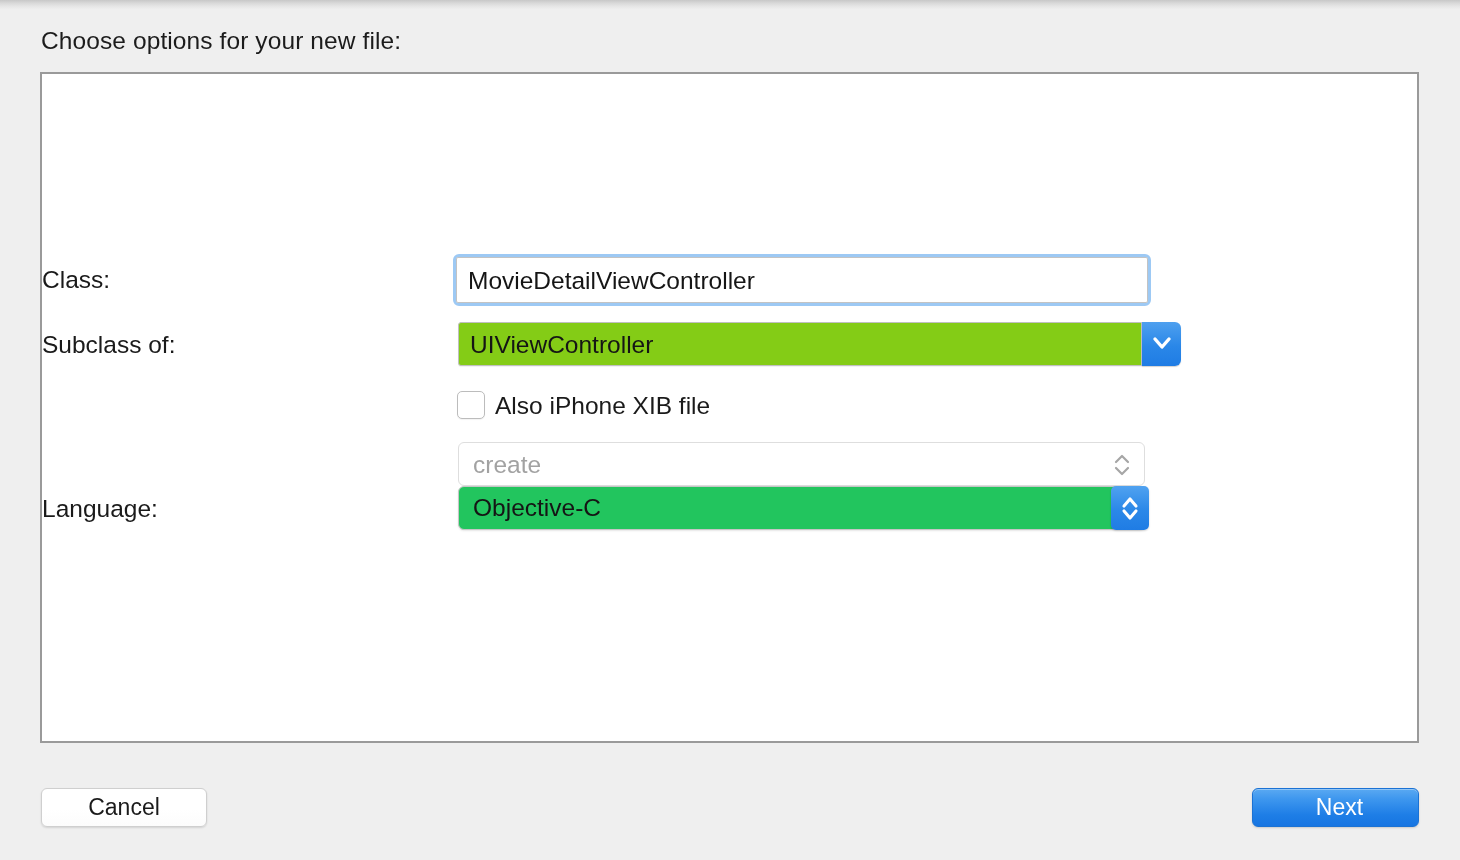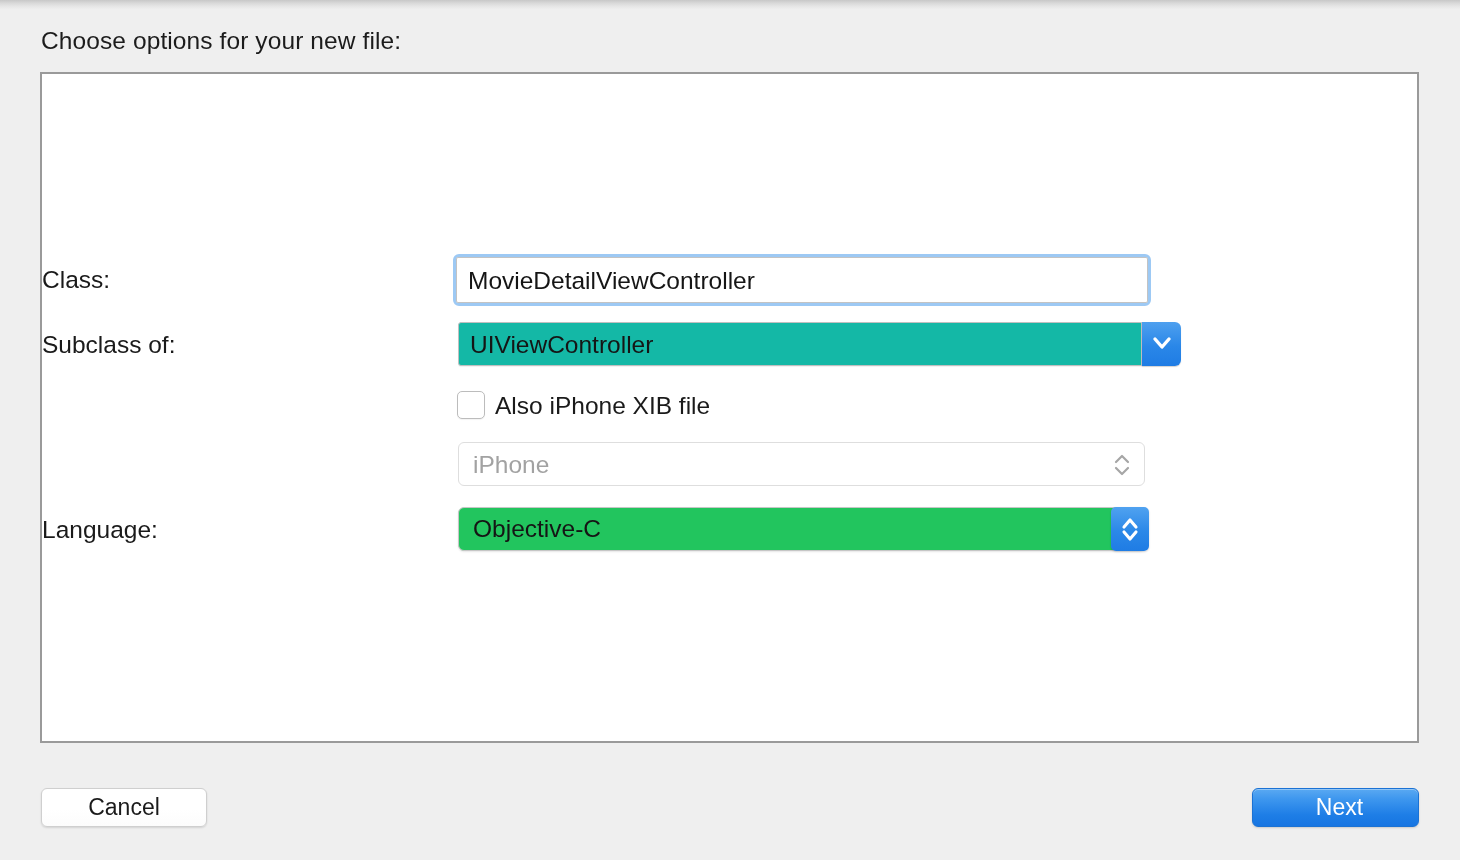--- a/index.html
+++ b/index.html
@@ -68,21 +68,21 @@
   .row {
     position: absolute;
     left: 0;
     width: 1379px;
     height: 46px;
   }
   .row-class     { top: 183px; }
   .row-subclass  { top: 248px; }
   .row-checkbox  { top: 310px; }
   .row-device    { top: 368px; }
-  .row-language  { top: 433px; }
+  .row-language  { top: 412px; }
 
   .field-label {
     position: absolute;
     left: 0;
     width: 400px;
     text-align: left;
     font-size: 24.5px;
     color: #1a1a1a;
     line-height: 46px;
     white-space: nowrap;
@@ -129,21 +129,21 @@
   }
 
   
   .combo-box {
     position: absolute;
     left: 416px;
     top: 0;
     width: 684px;
     height: 44px;
     box-sizing: border-box;
-    background: #14b8a6;
+    background: #84cc16;
     border: 1px solid #c0c0c0;
     border-radius: 3px 0 0 3px;
     box-shadow: 0 1px 1px rgba(0,0,0,0.06);
     text-align: center;
   }
   .combo-box .value {
     position: absolute;
     left: 11px;
     top: 0;
     line-height: 43px;
@@ -316,21 +316,21 @@
       </div>
 
       <div class="row row-checkbox">
         <div class="checkbox-box"></div>
         <div class="checkbox-label">Also iPhone XIB file</div>
       </div>
 
       <div class="row row-device">
         <div class="field-label"></div>
         <div class="popup-disabled">
-          <span class="value">iPhone</span>
+          <span class="value">create</span>
           <svg class="popup-disabled-arrows" width="22" height="26" viewBox="0 0 22 26" aria-hidden="true">
             <polyline points="5,10 11,4 17,10" fill="none" stroke="#a6a6a6" stroke-width="2.2" stroke-linecap="round" stroke-linejoin="round"></polyline>
             <polyline points="5,16 11,22 17,16" fill="none" stroke="#a6a6a6" stroke-width="2.2" stroke-linecap="round" stroke-linejoin="round"></polyline>
           </svg>
         </div>
       </div>
 
       <div class="row row-language">
         <div class="field-label">Language:</div>
         <div class="popup-button">

